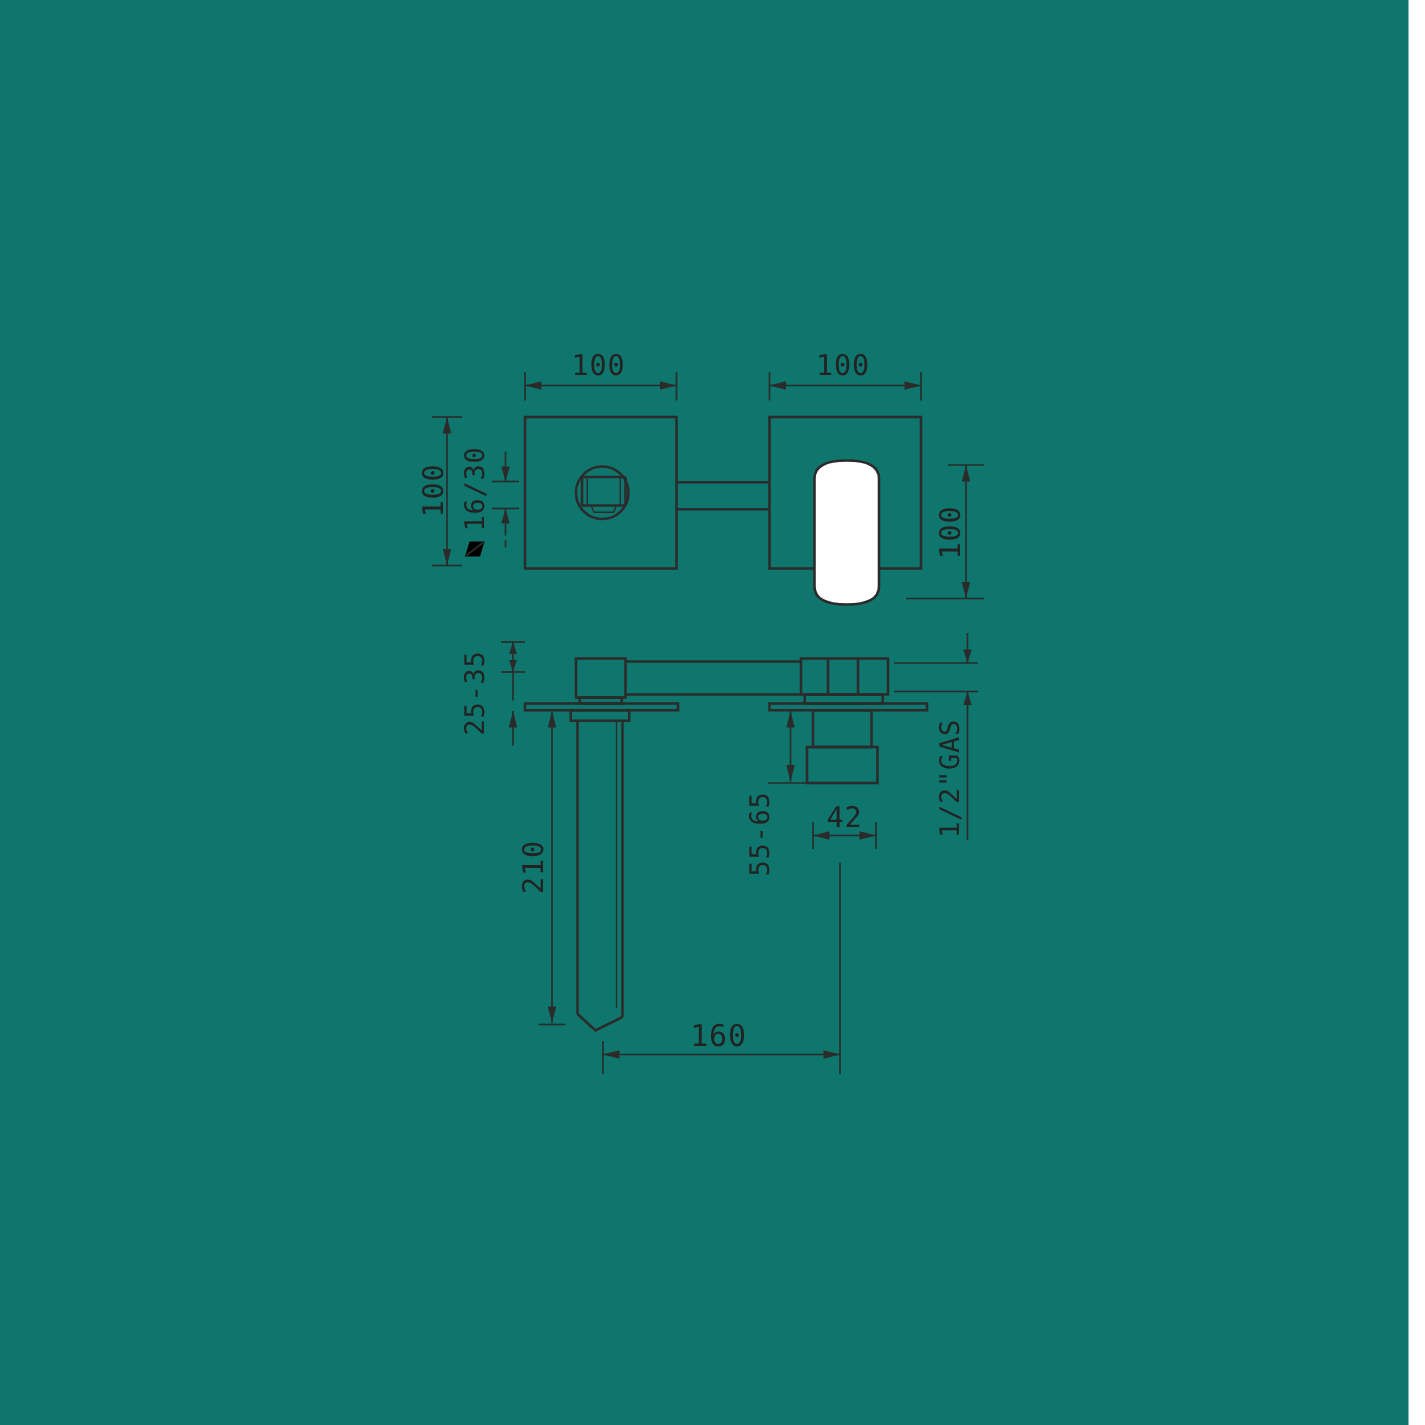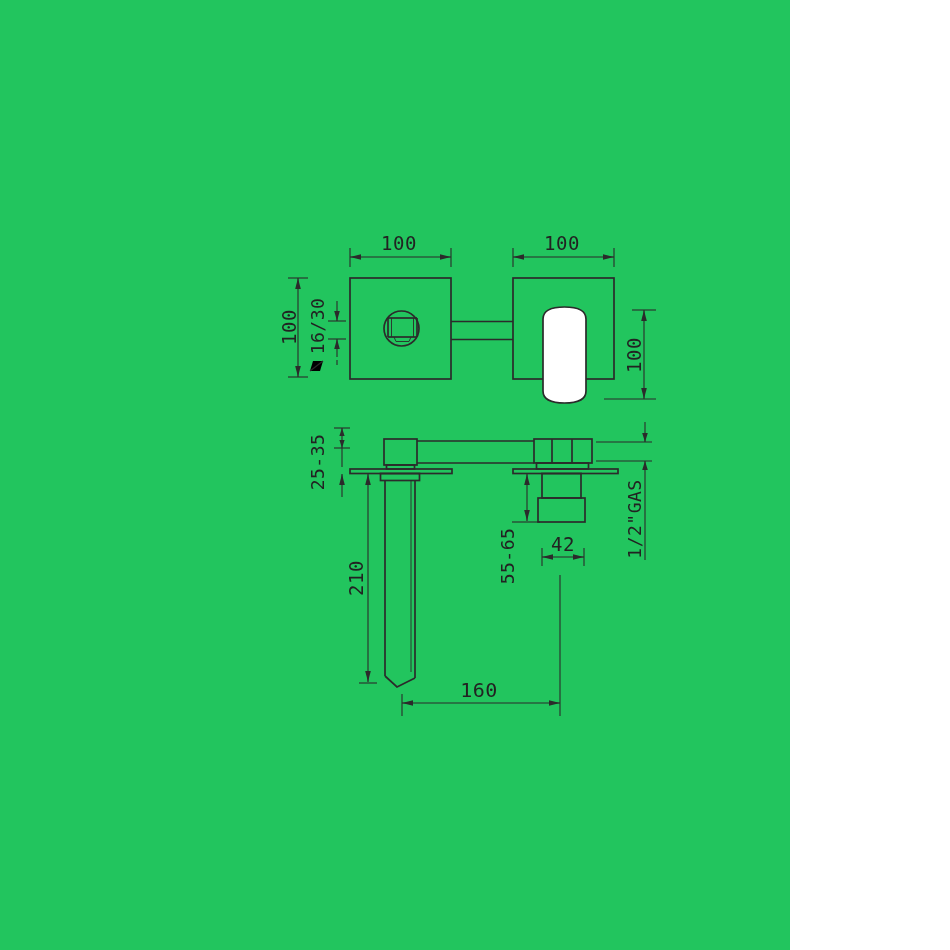--- a/index.html
+++ b/index.html
@@ -2,23 +2,23 @@
 <html><head>
 <meta charset="utf-8">
 <style>
   html, body {
     margin: 0;
     padding: 0;
     background: #ffffff;
   }
   .stage {
     position: relative;
-    width: 790px;
+    width: 939px;
     height: 950px;
-    background: #22c55e;
+    background: #0f766e;
     overflow: hidden;
   }
   svg {
     display: block;
     font-family: "DejaVu Sans Mono", "Liberation Mono", monospace;
   }
   svg line, svg rect, svg circle, svg path, svg polyline {
     stroke: #2b2b2b;
     fill: none;
     stroke-linecap: butt;

